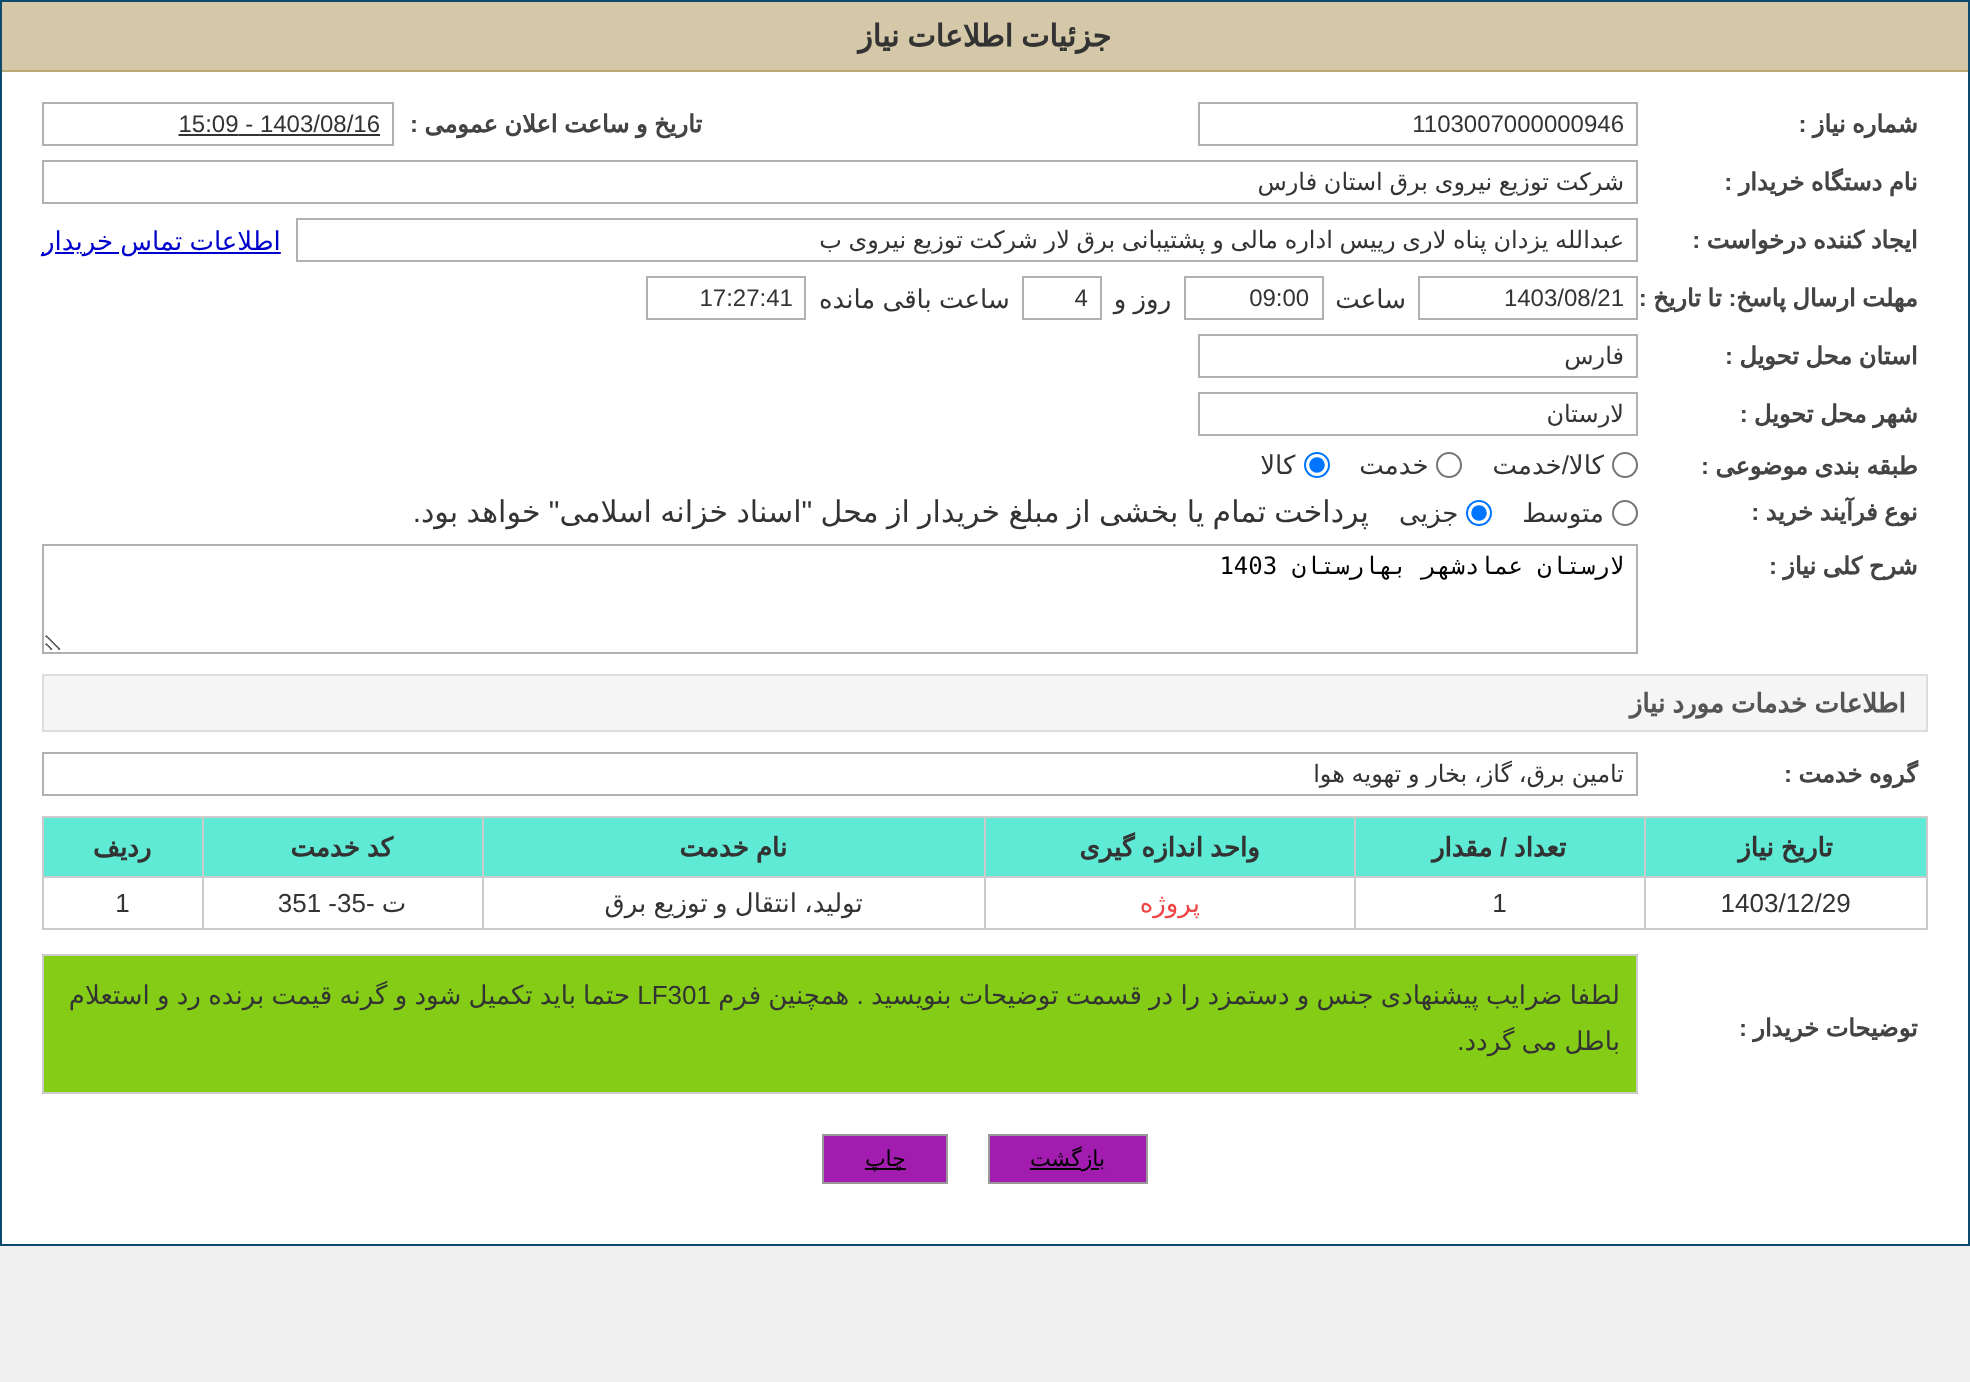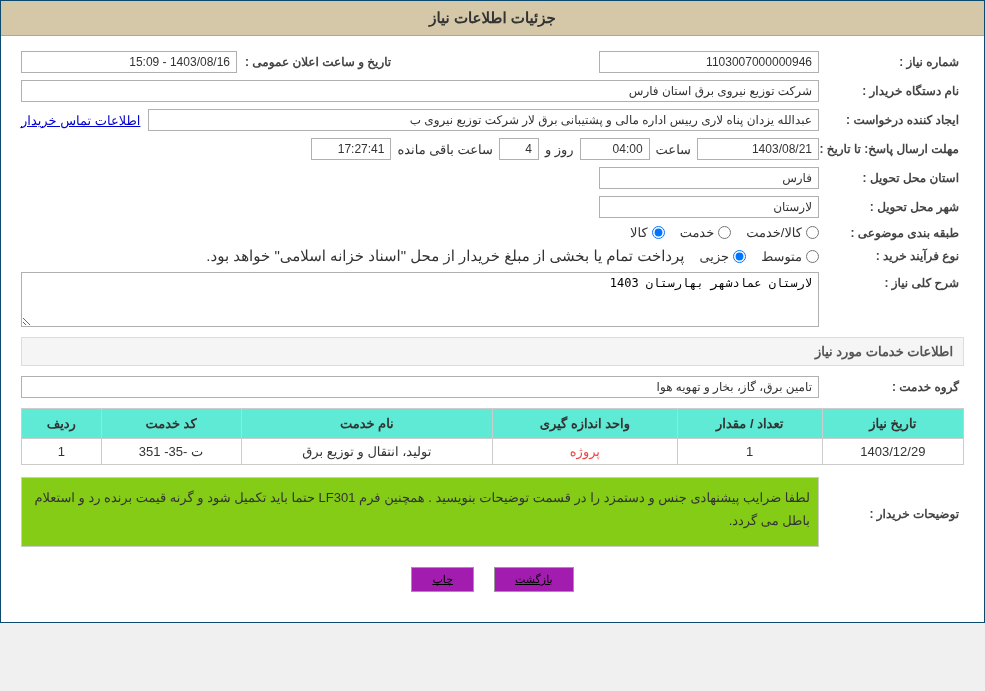--- a/index.html
+++ b/index.html
@@ -135,40 +135,40 @@
     <span>جزئیات اطلاعات نیاز</span>
   </div>
 
   <div class="content">
 
     <div class="row-flex">
       <span class="lbl">شماره نیاز :</span>
       <span class="val" style="width:220px;">1103007000000946</span>
       <span style="flex:1;"></span>
       <span class="lbl" style="min-width:auto;padding-left:8px;">تاریخ و ساعت اعلان عمومی :</span>
-      <span class="val" style="width:216px;">1403/08/16 - 15:09</span>
+      <span class="val" style="width:176px;text-decoration:underline;">1403/08/16 - 15:09</span>
     </div>
 
     <div class="row-flex">
       <span class="lbl">نام دستگاه خریدار :</span>
       <span class="val flex-grow" style="flex:1;">شرکت توزیع نیروی برق استان فارس</span>
     </div>
 
     <div class="row-flex">
       <span class="lbl">ایجاد کننده درخواست :</span>
       <span class="val flex-grow" style="flex:1;">عبدالله یزدان پناه لاری رییس اداره مالی و پشتیبانی برق لار شرکت توزیع نیروی ب</span>
       <span style="margin-right:8px;"></span>
       <span class="link-text">اطلاعات تماس خریدار</span>
     </div>
 
     <div class="row-flex">
       <span class="lbl">مهلت ارسال پاسخ: تا تاریخ :</span>
-      <span class="val" style="width:122px;">1403/08/21</span>
+      <span class="val" style="width:110px;">1403/08/21</span>
       <span style="padding: 0 6px;">ساعت</span>
-      <span class="val" style="width:70px;">04:00</span>
+      <span class="val" style="width:70px;">09:00</span>
       <span style="padding: 0 6px;">روز و</span>
       <span class="val" style="width:40px;">4</span>
       <span style="padding: 0 6px;">ساعت باقی مانده</span>
       <span class="val" style="width:80px;">17:27:41</span>
     </div>
 
     <div class="row-flex">
       <span class="lbl">استان محل تحویل :</span>
       <span class="val" style="width:220px;">فارس</span>
     </div>

